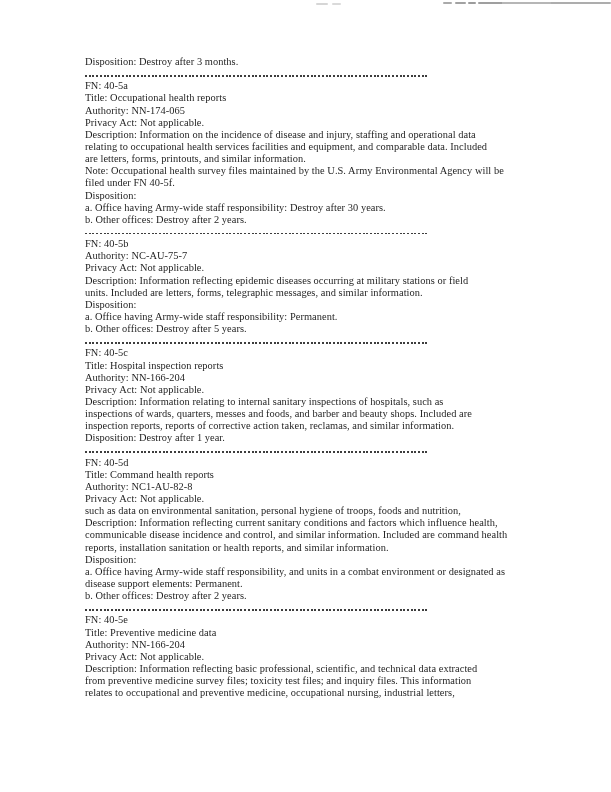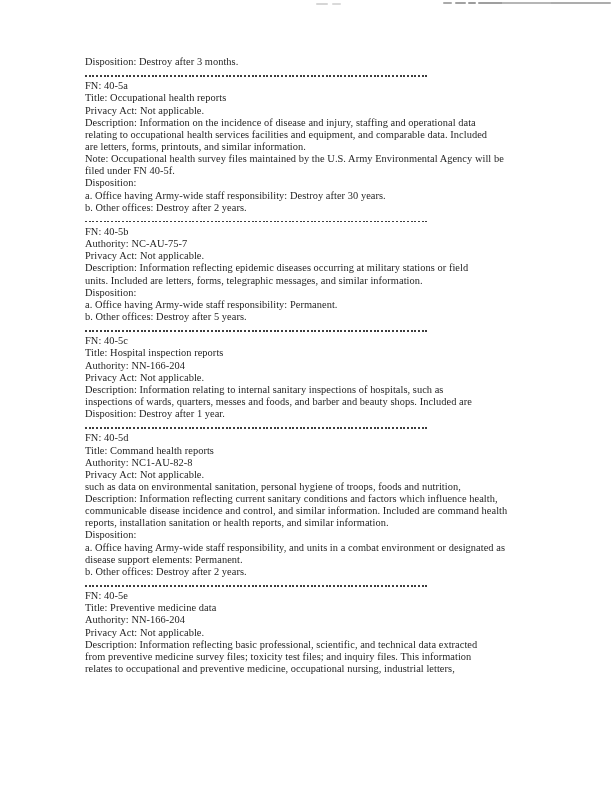--- a/index.html
+++ b/index.html
@@ -72,20 +72,21 @@
   <div class="artifact dash-c"></div>
   <div class="artifact long-line"></div>
 
   <div class="doc" id="doc">
       <div class="doc-line">Disposition: Destroy after 3 months.</div>
       <div class="sep-line">
         <span class="dashes"></span>
       </div>
       <div class="doc-line">FN: 40-5a</div>
       <div class="doc-line">Title: Occupational health reports</div>
+      <div class="doc-line">Authority: NN-174-065</div>
       <div class="doc-line">Privacy Act: Not applicable.</div>
       <div class="doc-line">Description: Information on the incidence of disease and injury, staffing and operational data</div>
       <div class="doc-line">relating to occupational health services facilities and equipment, and comparable data. Included</div>
       <div class="doc-line">are letters, forms, printouts, and similar information.</div>
       <div class="doc-line">Note: Occupational health survey files maintained by the U.S. Army Environmental Agency will be</div>
       <div class="doc-line">filed under FN 40-5f.</div>
       <div class="doc-line">Disposition:</div>
       <div class="doc-line">a. Office having Army-wide staff responsibility: Destroy after 30 years.</div>
       <div class="doc-line">b. Other offices: Destroy after 2 years.</div>
       <div class="sep-line">
@@ -101,20 +102,21 @@
       <div class="doc-line">b. Other offices: Destroy after 5 years.</div>
       <div class="sep-line">
         <span class="dashes"></span>
       </div>
       <div class="doc-line">FN: 40-5c</div>
       <div class="doc-line">Title: Hospital inspection reports</div>
       <div class="doc-line">Authority: NN-166-204</div>
       <div class="doc-line">Privacy Act: Not applicable.</div>
       <div class="doc-line">Description: Information relating to internal sanitary inspections of hospitals, such as</div>
       <div class="doc-line">inspections of wards, quarters, messes and foods, and barber and beauty shops. Included are</div>
+      <div class="doc-line">inspection reports, reports of corrective action taken, reclamas, and similar information.</div>
       <div class="doc-line">Disposition: Destroy after 1 year.</div>
       <div class="sep-line">
         <span class="dashes"></span>
       </div>
       <div class="doc-line">FN: 40-5d</div>
       <div class="doc-line">Title: Command health reports</div>
       <div class="doc-line">Authority: NC1-AU-82-8</div>
       <div class="doc-line">Privacy Act: Not applicable.</div>
       <div class="doc-line">such as data on environmental sanitation, personal hygiene of troops, foods and nutrition,</div>
       <div class="doc-line">Description: Information reflecting current sanitary conditions and factors which influence health,</div>

